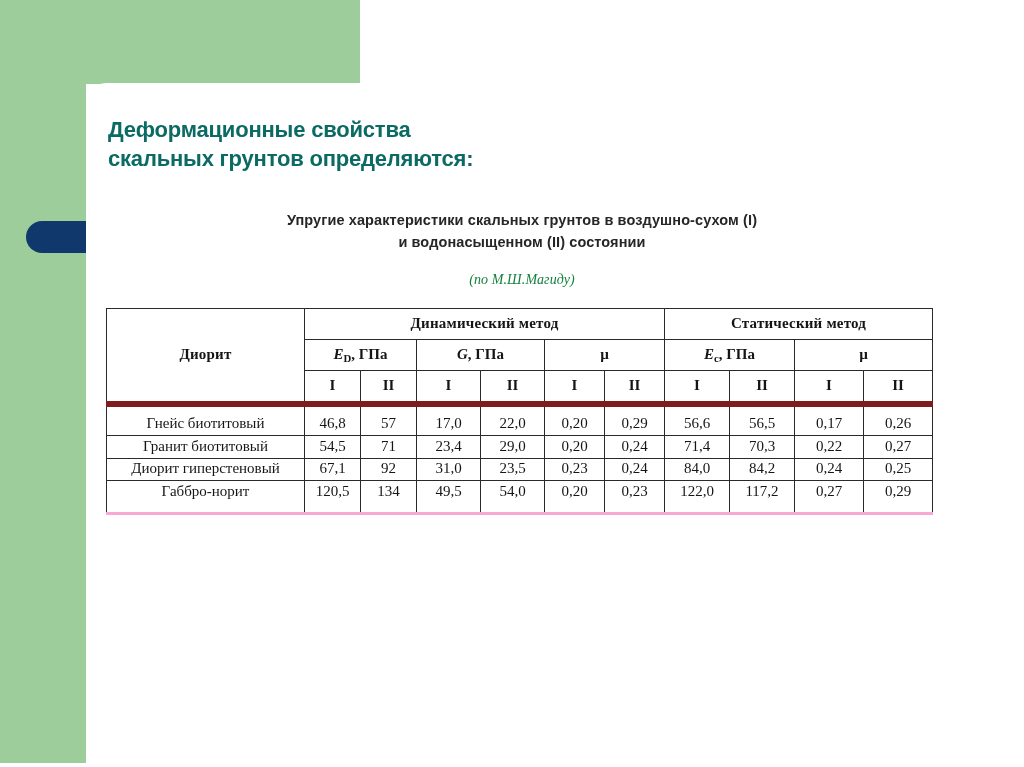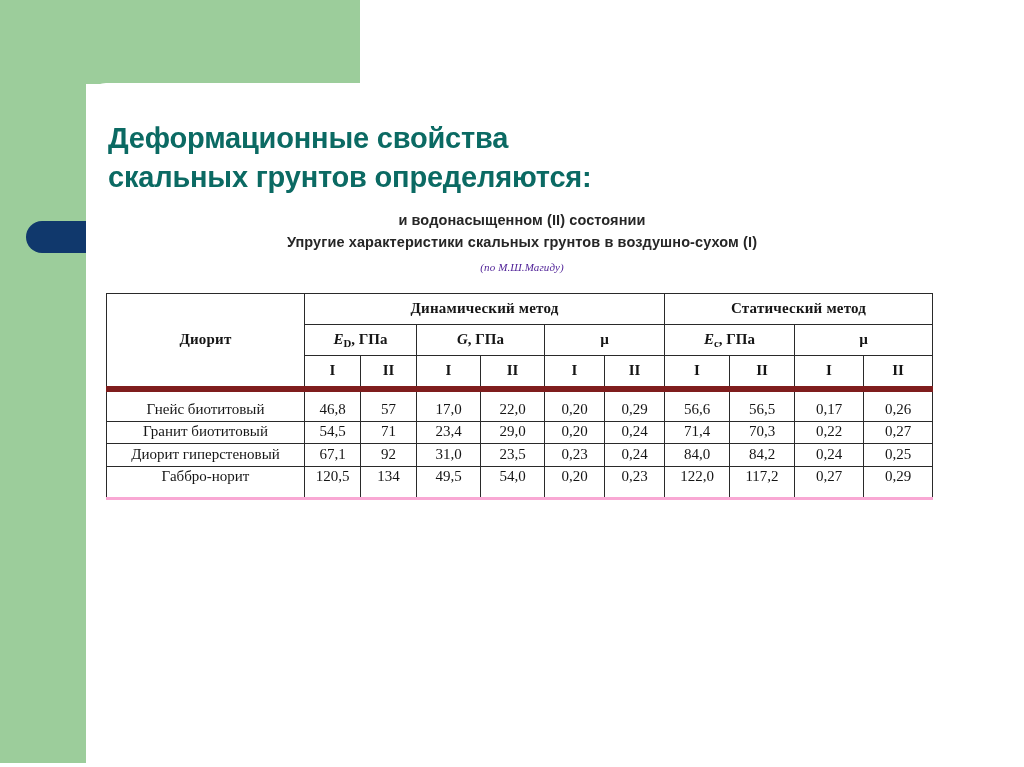--- a/index.html
+++ b/index.html
@@ -60,21 +60,21 @@
 
   
   .slide-title {
     position: absolute;
     left: 108px;
     top: 100px;
     width: 840px;
     color: #0b6a63;
     font-family: "Liberation Sans", sans-serif;
     font-weight: bold;
-    font-size: 29px;
+    font-size: 22px;
     line-height: 1.33;
     letter-spacing: -0.2px;
   }
 
   
   .figure {
     position: absolute;
     left: 104px;
     top: 210px;
     width: 836px;
@@ -85,26 +85,26 @@
     font-family: "Liberation Sans", sans-serif;
     font-weight: bold;
     font-size: 14.5px;
     line-height: 1.5;
     color: #262626;
     letter-spacing: 0.1px;
   }
   .fig-caption .cap-line { display: block; }
   .fig-source {
     display: block;
-    margin-top: 5px;
+    margin-top: 15px;
     font-family: "Liberation Serif", serif;
     font-style: italic;
     font-weight: normal;
-    font-size: 11px;
-    color: #4c1d95;
+    font-size: 14px;
+    color: #15803d;
   }
 
   
   .tbl-wrap {
     margin-top: 18px;
     padding: 0 2px;
   }
   table.data {
     border-collapse: collapse;
     width: 826px;
@@ -167,22 +167,22 @@
   <div class="white-panel"></div>
 
   <h1 class="slide-title">
     <span>Деформационные свойства</span><br>
     <span>скальных грунтов определяются:</span>
   </h1>
 
   <div class="figure">
 
     <div class="fig-caption">
+      <span class="cap-line">Упругие характеристики скальных грунтов в воздушно-сухом (I)</span>
       <span class="cap-line">и водонасыщенном (II) состоянии</span>
-      <span class="cap-line">Упругие характеристики скальных грунтов в воздушно-сухом (I)</span>
       <span class="fig-source">(по М.Ш.Магиду)</span>
     </div>
 
     <div class="tbl-wrap">
       <table class="data">
         <colgroup>
           <col style="width:198px">
           <col style="width:56px">
             <col style="width:56px">
           <col style="width:64px">

